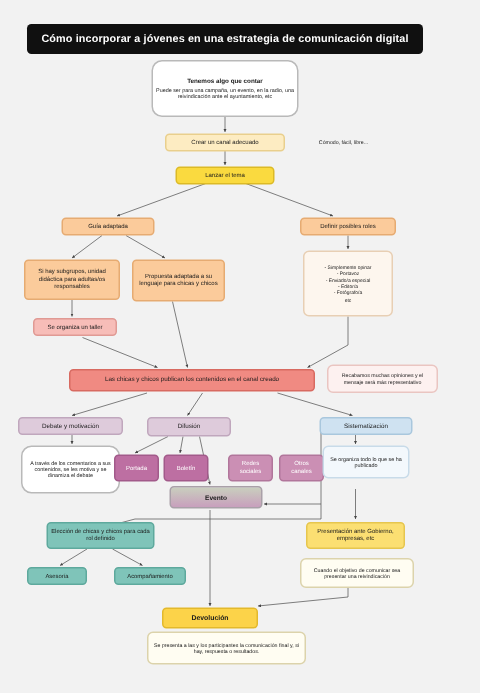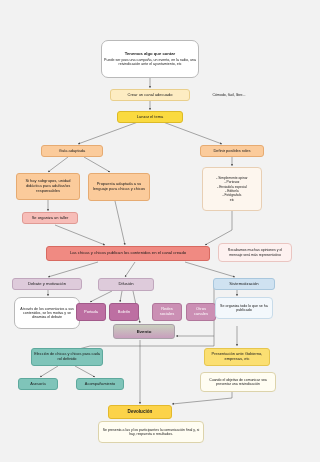--- a/index.html
+++ b/index.html
@@ -242,20 +242,21 @@
       <path d="M58,366 L40,377"></path>
 
       <path d="M75,366 L95,377"></path>
 
       <path d="M140,340 L140,404"></path>
 
       <path d="M232,376 L232,398 L172,404"></path>
     </g>
   </svg>
 
+  <div class="node banner" style="left:18px; top:16px; width:264px; height:20px;">Cómo incorporar a jóvenes en una estrategia de comunicación digital</div>
 
   <div class="node note-white" style="left:101px; top:40px; width:98px; height:38px;">
     <div class="title">Tenemos algo que contar</div>
     <div>Puede ser para una campaña, un evento, en la radio, una reivindicación ante el ayuntamiento, etc</div>
   </div>
 
   <div class="node yellow" style="left:110px; top:89px; width:80px; height:12px;">Crear un canal adecuado</div>
 
   <div class="node plain-note" style="left:196px; top:89px; width:66px; height:12px;">Cómodo, fácil, libre...</div>
 

